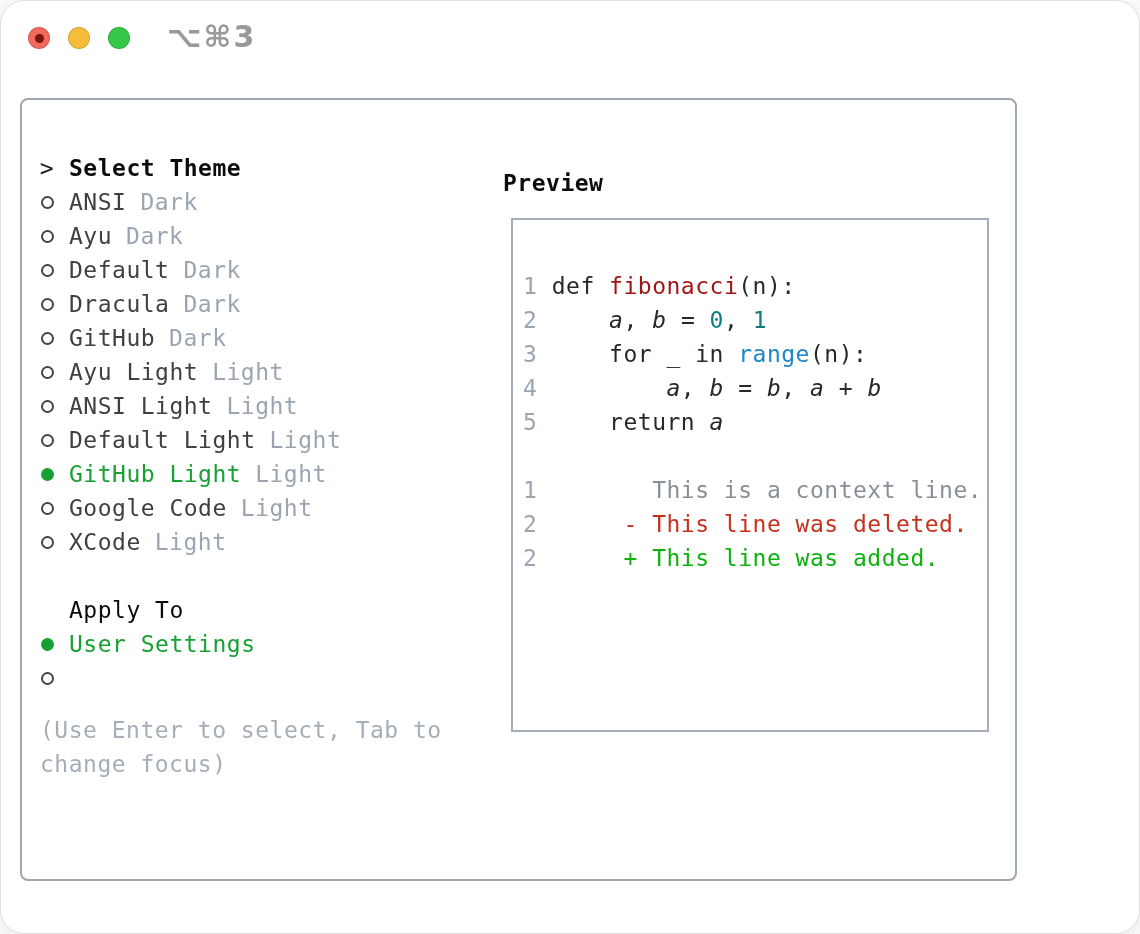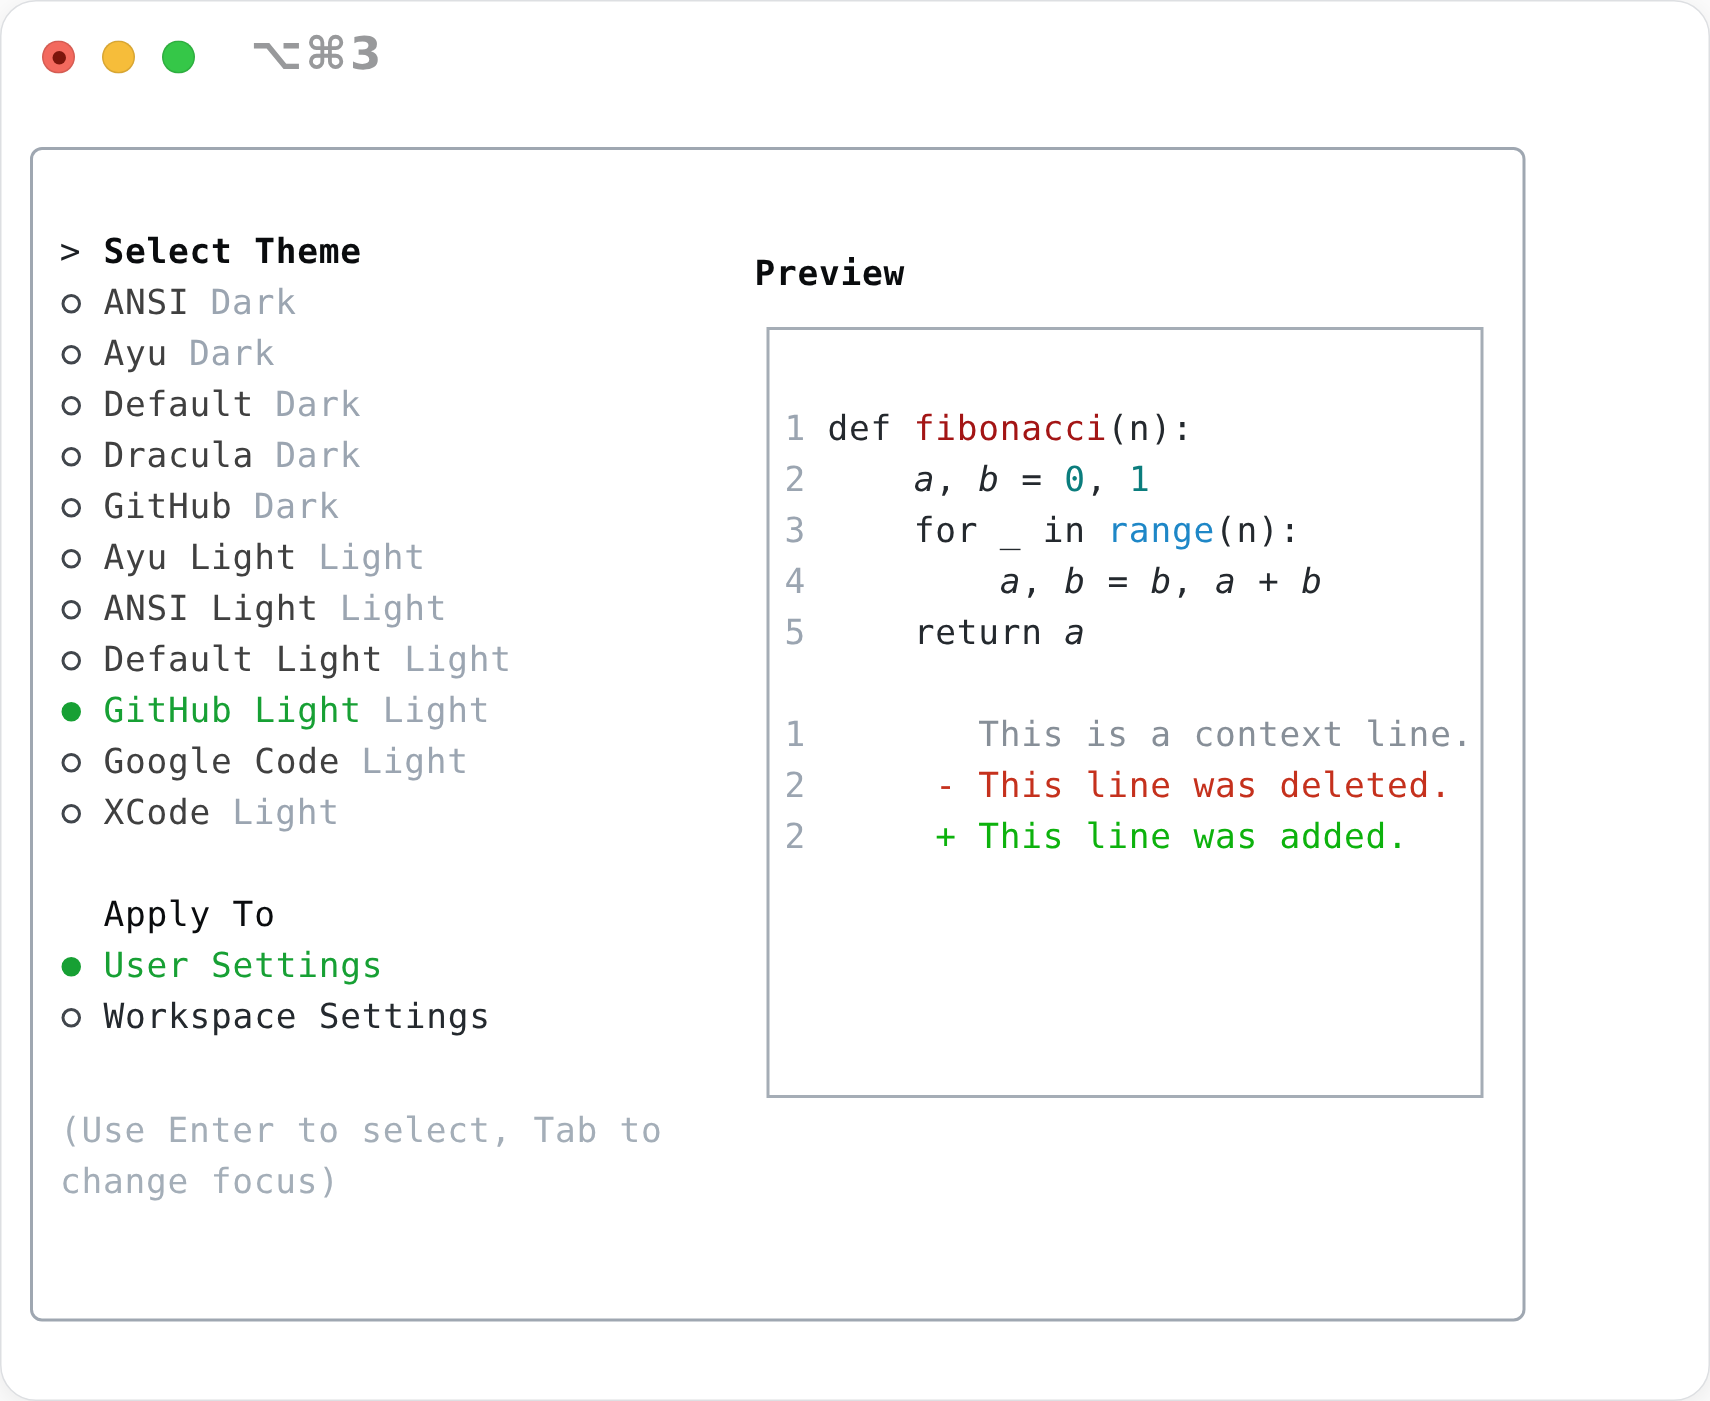--- a/index.html
+++ b/index.html
@@ -39,21 +39,21 @@
   .prompt{color:#1b1f23;}
   .row-label{white-space:pre;}
   .hdr{font-weight:bold;color:#0a0c0e;}
   .tname{color:#404040;}
   .tname.sel{color:var(--accent-green);}
   .tvariant{color:var(--muted);margin-left:14px;}
   .apply{margin-top:34px;}
   .apply-title{color:#0a0c0e;}
   .opt-label{color:#24292e;}
   .opt-label.sel{color:var(--accent-green);}
-  .help{margin-top:42px;color:#a4aeb8;line-height:34px;white-space:pre;}
+  .help{margin-top:18px;color:#a4aeb8;line-height:34px;white-space:pre;}
   
   .right-col{position:absolute;left:481px;top:51px;margin-top:15px;}
   .preview-title{height:34px;line-height:34px;font-weight:bold;color:#0a0c0e;}
   .preview-box{margin-top:18px;margin-left:8px;width:478px;height:514px;
     border:2px solid var(--box-border);box-sizing:border-box;background:#fff;
     padding:49px 0 0 10px;overflow:hidden;}
   .pline{height:34px;line-height:34px;white-space:pre;}
   .tk-ln{color:var(--muted);}
   .tk-code{color:var(--text);}
   .tk-func{color:var(--func-red);}
@@ -165,21 +165,20 @@
             <div class="trow">
               <span class="marker">
                 <span class="radio sel"></span>
               </span>
               <span class="row-label opt-label sel">User Settings</span>
             </div>
             <div class="trow">
               <span class="marker">
                 <span class="radio"></span>
               </span>
-              <span class="row-label opt-label">Workspace Settings</span>
             </div>
           </div>
       </div>
 
       <div class="help" id="help-text"><div>(Use Enter to select, Tab to</div><div>change focus)</div></div>
     </div>
 
     <div class="right-col">
       <div class="preview-title">Preview</div>
       <div class="preview-box" id="preview-box">

